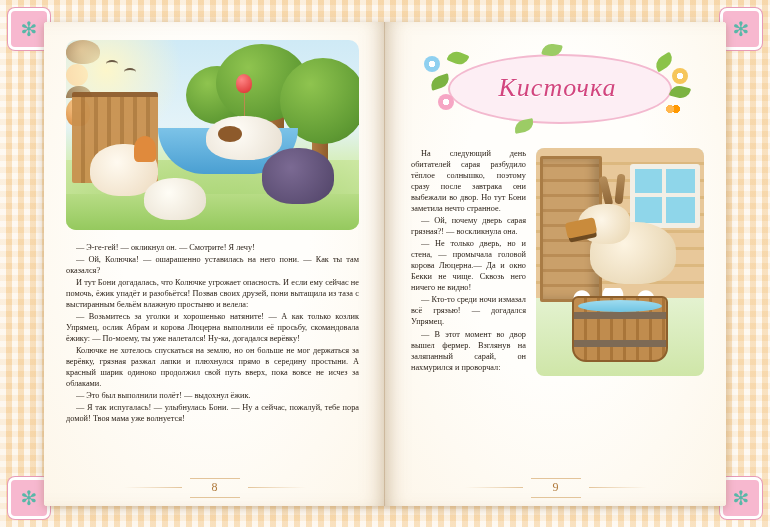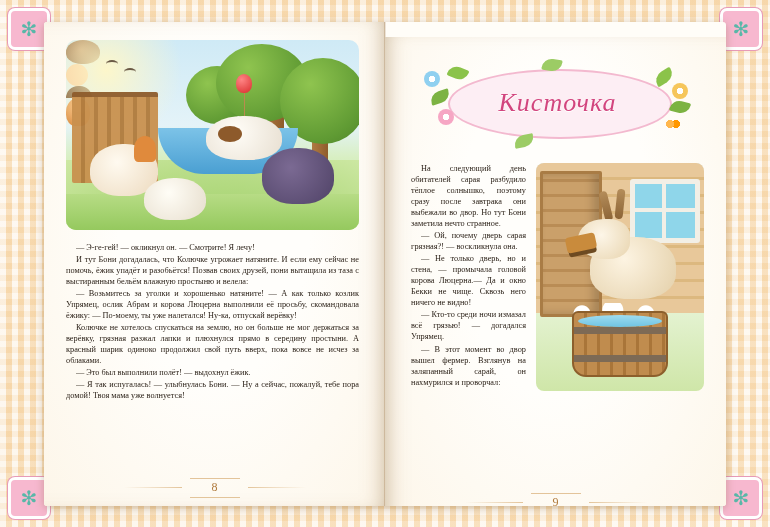--- a/index.html
+++ b/index.html
@@ -72,21 +72,20 @@
       radial-gradient(ellipse at 50% 40%, #fffefb 40%, #fdf6e9 100%);
     padding: 16px 22px 10px 22px;
   }
   .page.left {
     box-shadow: inset -14px 0 22px -14px rgba(150,115,70,0.55);
     padding-right: 26px;
   }
   .page.right {
     box-shadow: inset 14px 0 22px -14px rgba(150,115,70,0.55);
     padding-left: 26px;
-    margin-top: 15px;
   }
   .gutter {
     position: absolute;
     left: 340px;
     top: 0;
     width: 2px;
     height: 484px;
     background: linear-gradient(90deg, rgba(160,120,75,0.35), rgba(160,120,75,0.15));
   }
 
@@ -420,22 +419,23 @@
         </div>
         <div class="animal pony-dark"></div>
         <div class="animal goat"></div>
         <div class="squirrel"></div>
         <div class="bird b1"></div>
         <div class="bird b2"></div>
       </div>
 
       <div class="body-text">
         <p>— Э-ге-гей! — окликнул он. — Смотрите! Я лечу!</p>
-        <p>И тут Бони догадалась, что Колючке угрожает натяните. И если ему сейчас не помочь, ёжик упадёт и разобьётся! Позвав своих друзей, пони вытащила из таза с выстиранным бельём влажную простыню и велела:</p>
-        <p>— Возьмитесь за уголки и хорошенько натяните! — А как только козлик Упрямец, ослик Абрам и корова Люцерна выполнили её просьбу, скомандовала ёжику: — По-моему, ты уже налетался! Ну-ка, отпускай верёвку!</p>
+        <p>— Ой, Колючка! — ошарашенно уставилась на него пони. — Как ты там оказался?</p>
+        <p>И тут Бони догадалась, что Колючке угрожает опасность. И если ему сейчас не помочь, ёжик упадёт и разобьётся! Позвав своих друзей, пони вытащила из таза с выстиранным бельём влажную простыню и велела:</p>
+        <p>— Возьмитесь за уголки и хорошенько натяните! — А как только козлик Упрямец, ослик Абрам и корова Люцерна выполнили её просьбу, скомандовала ёжику: — По-моему, ты уже налетался! Ну-ка, догадался верёвку!</p>
         <p>Колючке не хотелось спускаться на землю, но он больше не мог держаться за верёвку, грязная разжал лапки и плюхнулся прямо в середину простыни. А красный шарик одиноко продолжил свой путь вверх, пока вовсе не исчез за облаками.</p>
         <p>— Это был выполнили полёт! — выдохнул ёжик.</p>
         <p>— Я так испугалась! — улыбнулась Бони. — Ну а сейчас, пожалуй, тебе пора домой! Твоя мама уже волнуется!</p>
       </div>
 
       <div class="folio">
         <span class="folio-flourish"></span>
         <span class="folio-badge">8</span>
         <span class="folio-flourish right"></span>
       </div>

